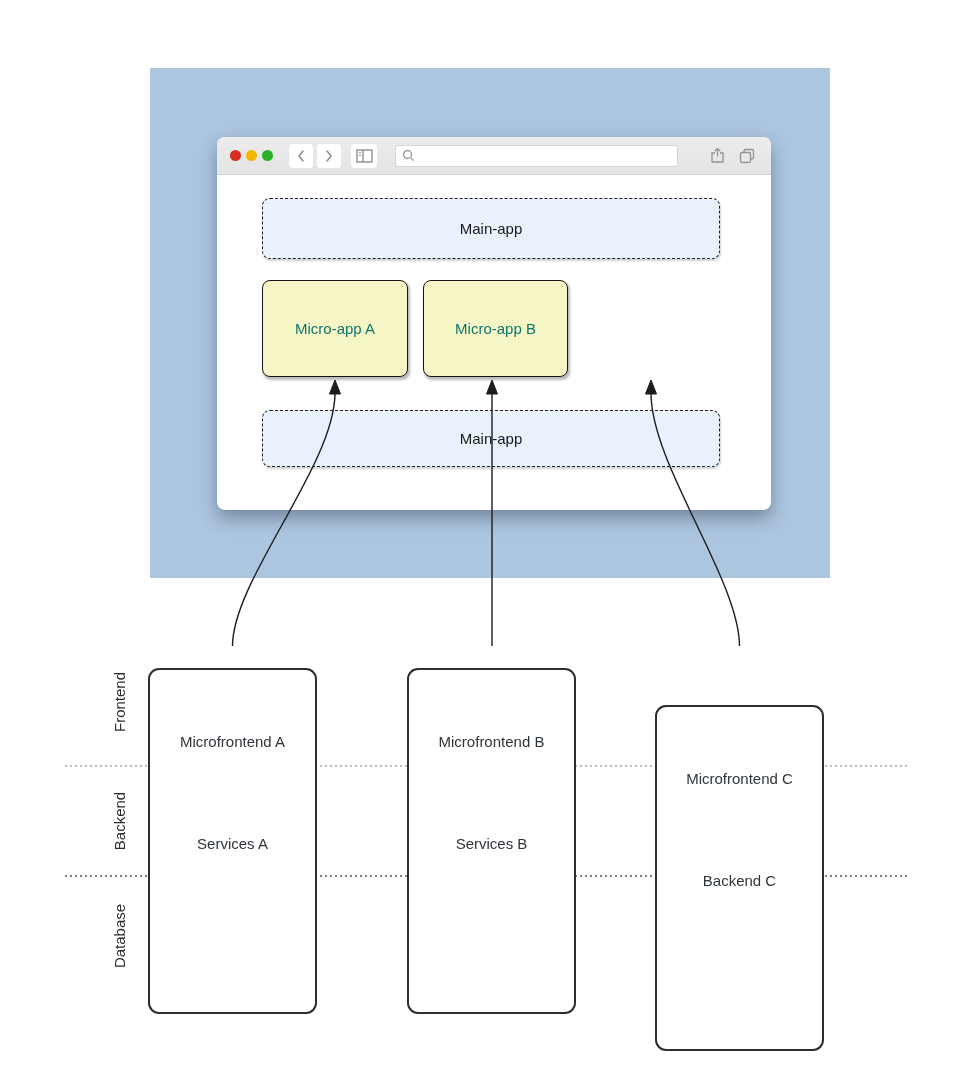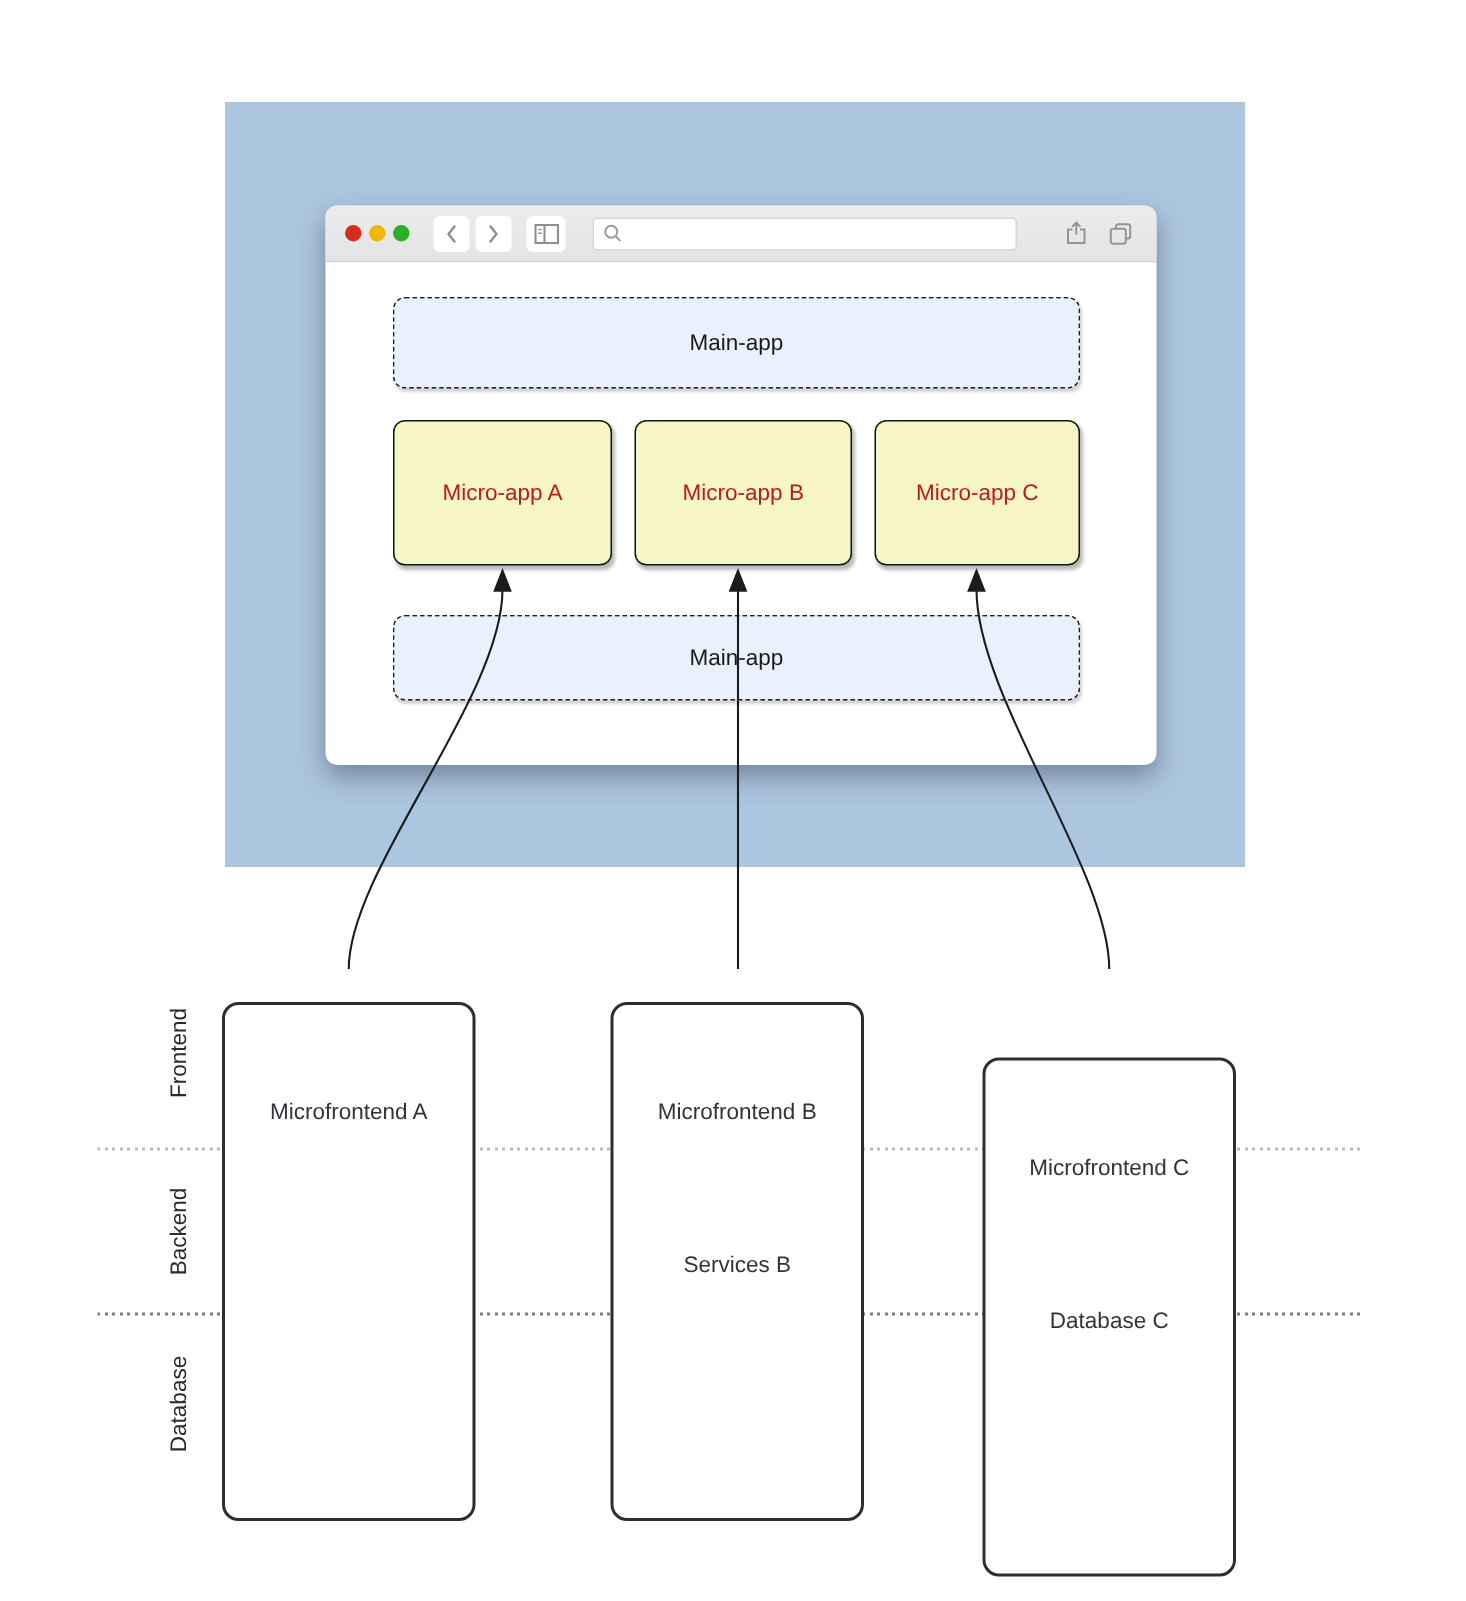--- a/index.html
+++ b/index.html
@@ -56,21 +56,21 @@
     display:flex;align-items:center;justify-content:center;
     font-size:15px;color:#1a1a1a;
     box-shadow:1px 2px 2px rgba(0,0,0,.18);
   }
   .main-top{top:23px;height:61px;}
   .main-bottom{top:235px;height:57px;}
   .micro{
     position:absolute;top:105px;height:97px;box-sizing:border-box;
     background:#f5f5c5;border:1.6px solid #141414;border-radius:8px;
     display:flex;align-items:center;justify-content:center;
-    font-size:15px;color:#b91c1c;
+    font-size:15px;color:#0f766e;
     box-shadow:1.5px 2.5px 2.5px rgba(0,0,0,.28);
   }
   .micro.a{left:45px;width:146px;}
   .micro.b{left:206px;width:145px;}
   .micro.c{left:366px;width:137px;}
   
   .col-box{
     position:absolute;top:668px;width:169px;height:346px;box-sizing:border-box;
     background:#ffffff;border:2px solid #2e2e2e;border-radius:11px;
   }
@@ -151,46 +151,44 @@
   <div class="browser-body">
     <div class="dashed-box main-top">
       <span>Main-app</span>
     </div>
     <div class="micro a">
       <span>Micro-app A</span>
     </div>
     <div class="micro b">
       <span>Micro-app B</span>
     </div>
-    <div class="micro c">
-      <span>Micro-app C</span>
-    </div>
     <div class="dashed-box main-bottom">
       <span>Main-app</span>
     </div>
   </div>
 </div>
 
 <div class="dotline one"></div>
 <div class="dotline two"></div>
 
 <div class="layer-label frontend">Frontend</div>
 <div class="layer-label backend">Backend</div>
 <div class="layer-label database">Database</div>
 
 <div class="col-box a">
   <div class="cell frontend">Microfrontend A</div>
+  <div class="cell backend">Services A</div>
 </div>
 <div class="col-box b">
   <div class="cell frontend">Microfrontend B</div>
   <div class="cell backend">Services B</div>
 </div>
 <div class="col-box c">
   <div class="cell frontend">Microfrontend C</div>
-  <div class="cell backend">Database C</div>
+  <div class="cell backend">Backend C</div>
 </div>
 
 <svg class="overlay" width="977" height="1067" viewBox="0 0 977 1067">
   <g>
     <path d="M232.5,646 C232.5,580 335,465 335,393" fill="none" stroke="#1c1c1c" stroke-width="1.4"></path>
     <polygon points="329.5,394 335,380 340.5,394" fill="#1c1c1c" stroke="#1c1c1c" stroke-width="1"></polygon>
   </g>
   <g>
     <path d="M492,646 L492,393" fill="none" stroke="#1c1c1c" stroke-width="1.4"></path>
     <polygon points="486.5,394 492,380 497.5,394" fill="#1c1c1c" stroke="#1c1c1c" stroke-width="1"></polygon>

